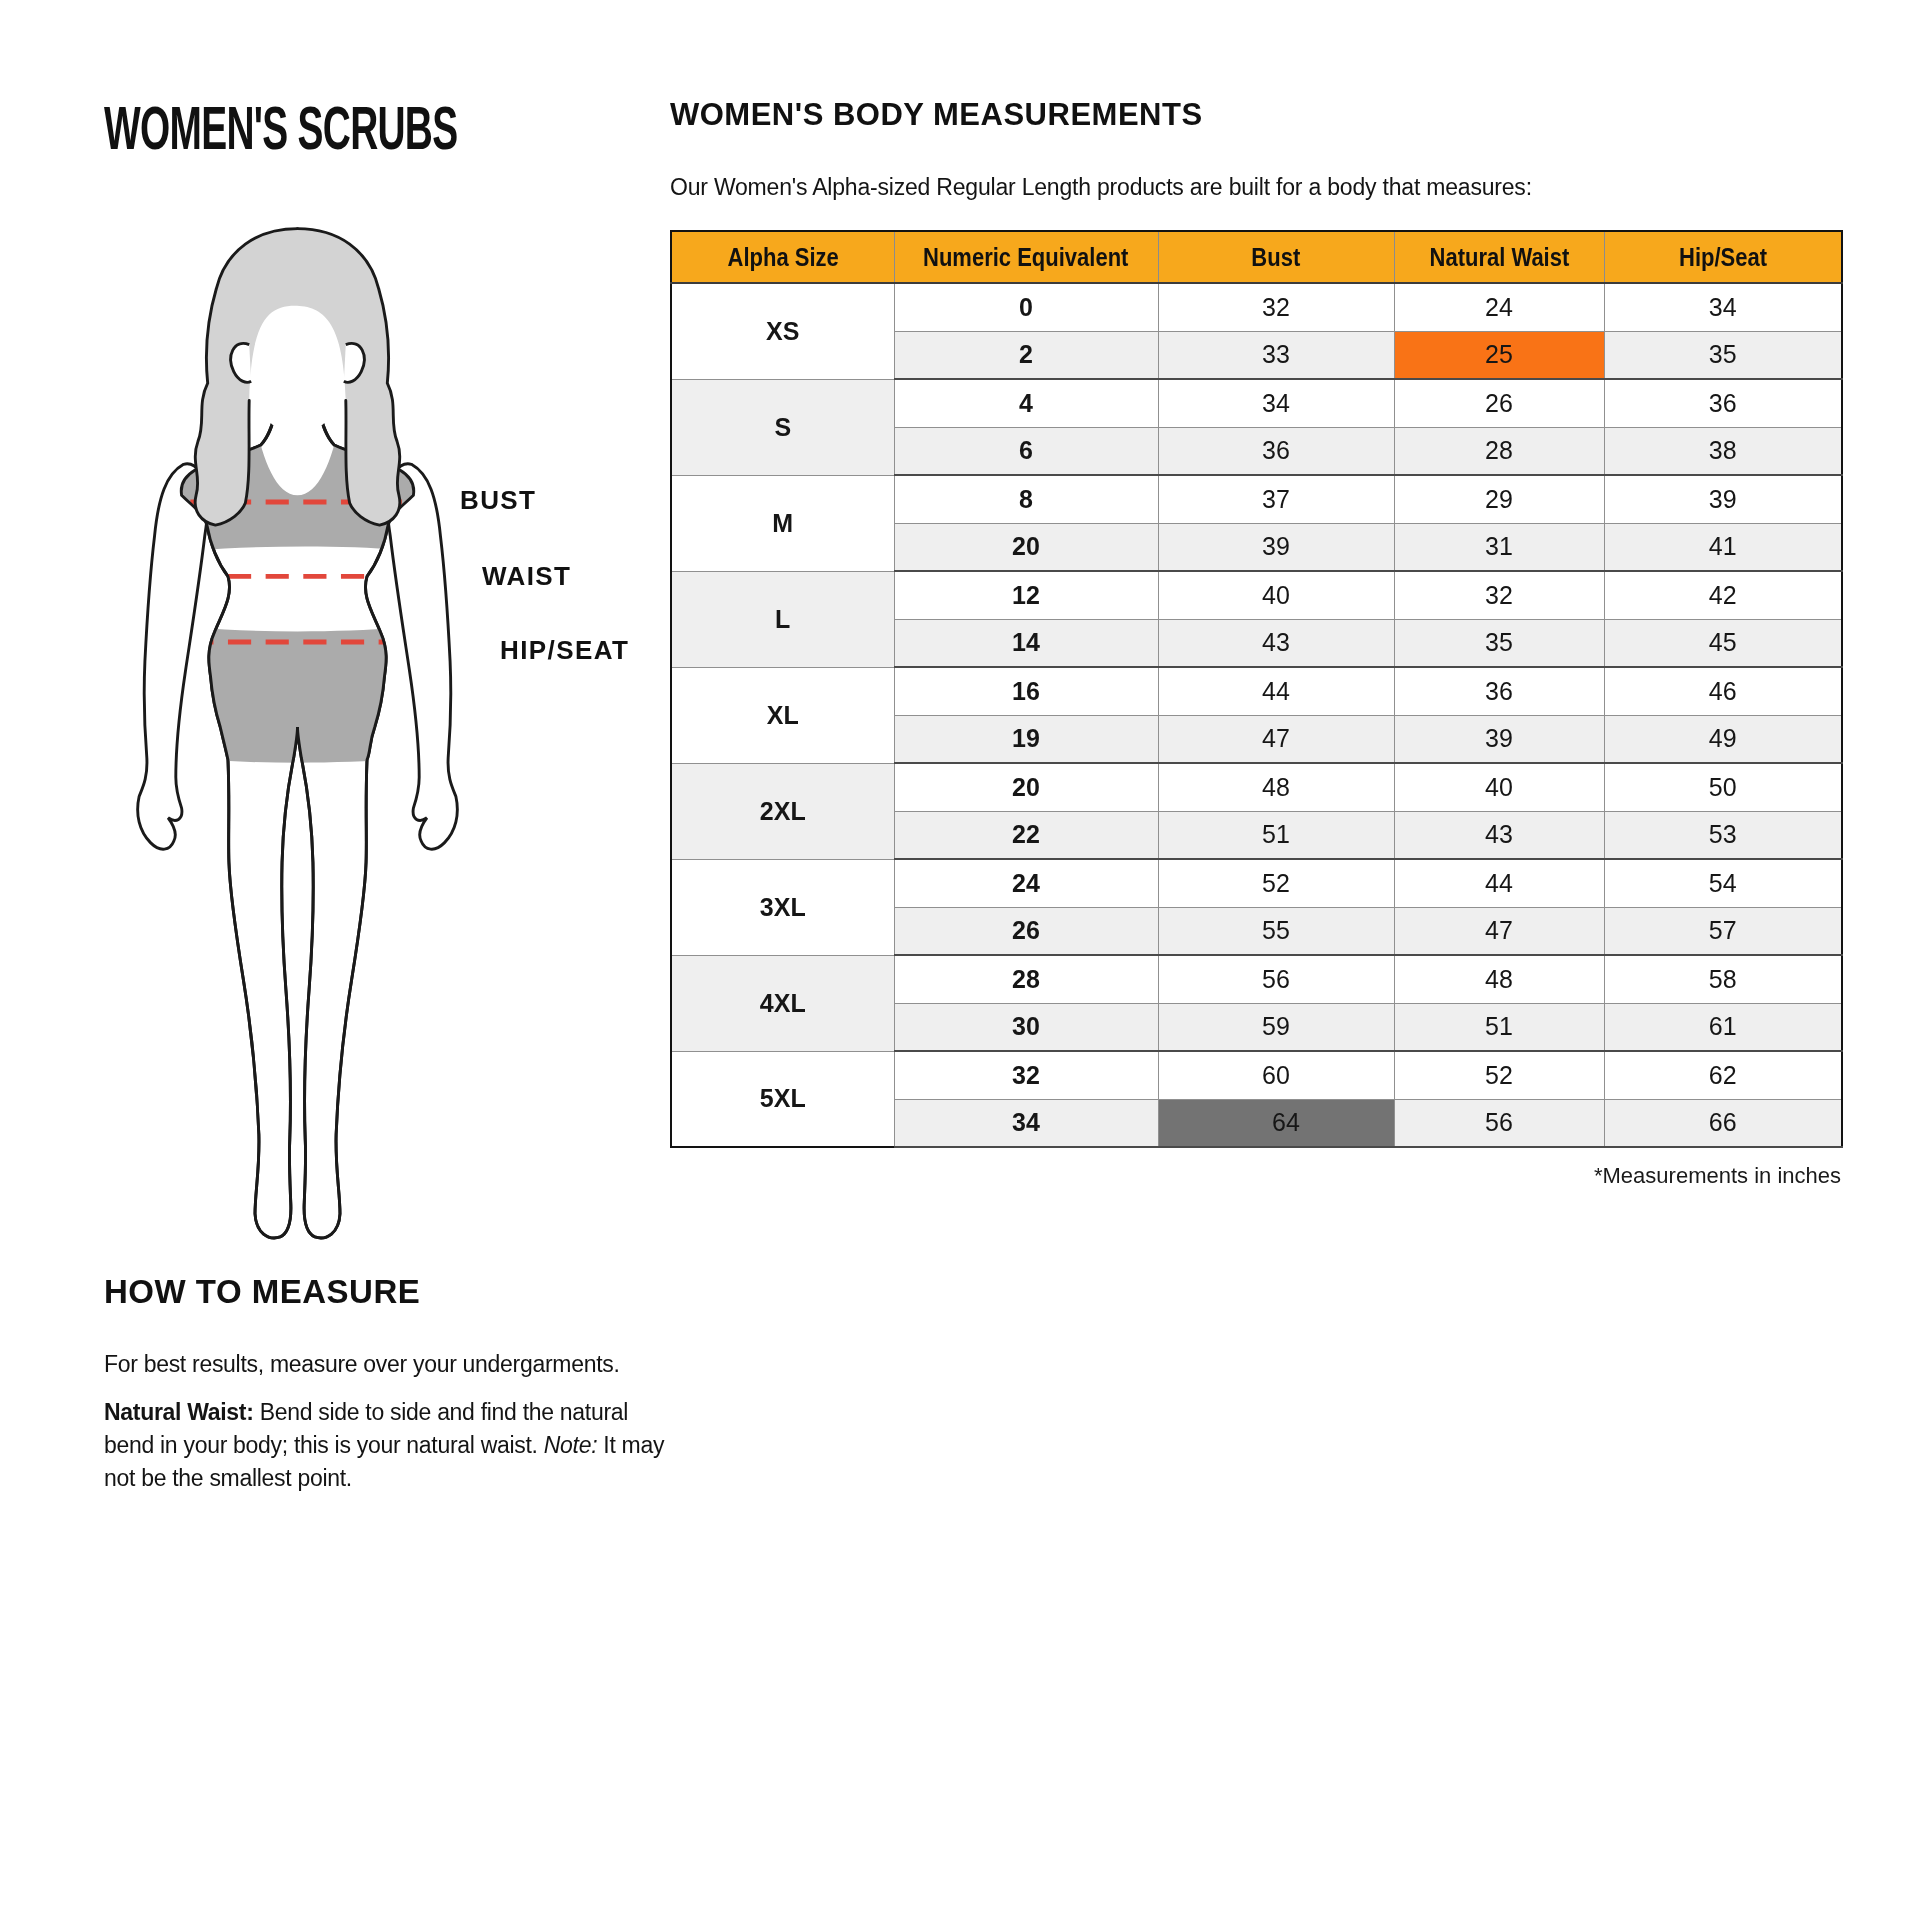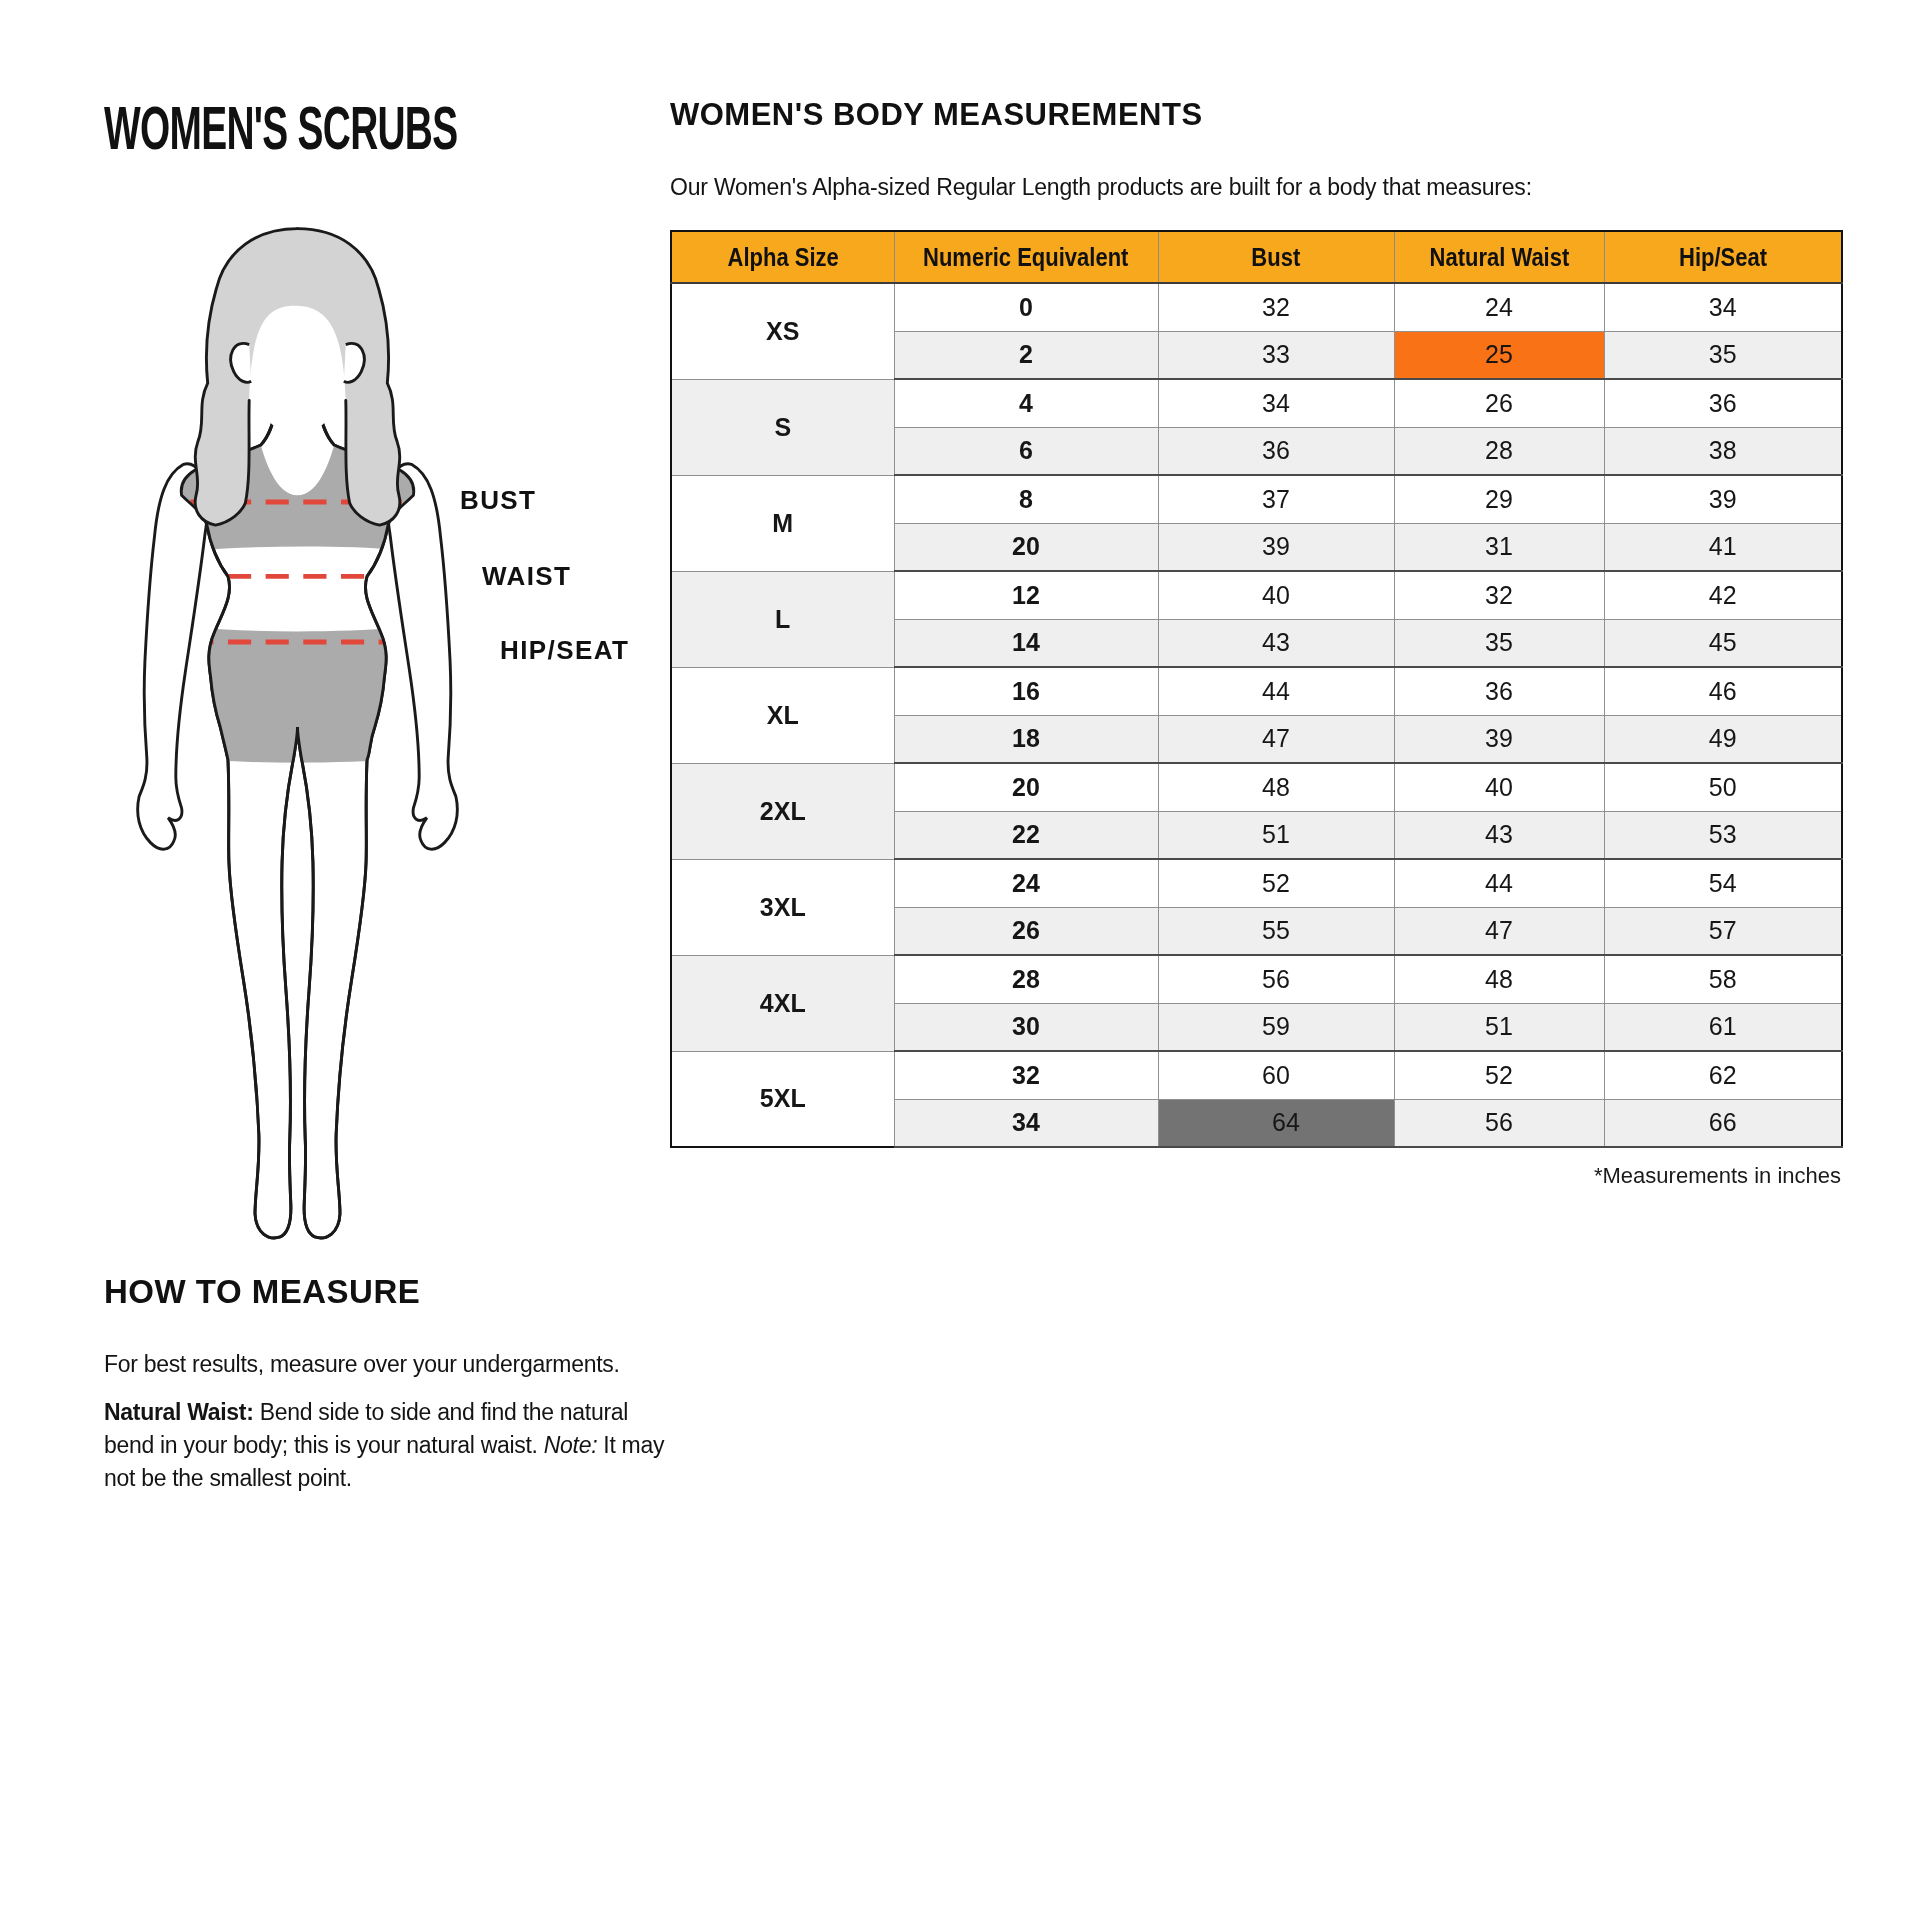--- a/index.html
+++ b/index.html
@@ -166,21 +166,21 @@
             <td style="background: rgb(239, 239, 239);">45</td>
           </tr>
           <tr>
             <td rowspan="2" class="alpha">XL</td>
             <td class="num">16</td>
             <td>44</td>
             <td>36</td>
             <td>46</td>
           </tr>
           <tr class="alt group-end">
-            <td class="num" style="background: rgb(239, 239, 239);">18</td>
+            <td class="num" style="background: rgb(239, 239, 239);">19</td>
             <td style="background: rgb(239, 239, 239);">47</td>
             <td style="background: rgb(239, 239, 239);">39</td>
             <td style="background: rgb(239, 239, 239);">49</td>
           </tr>
           <tr>
             <td rowspan="2" class="alpha shade">2XL</td>
             <td class="num">20</td>
             <td>48</td>
             <td>40</td>
             <td>50</td>

